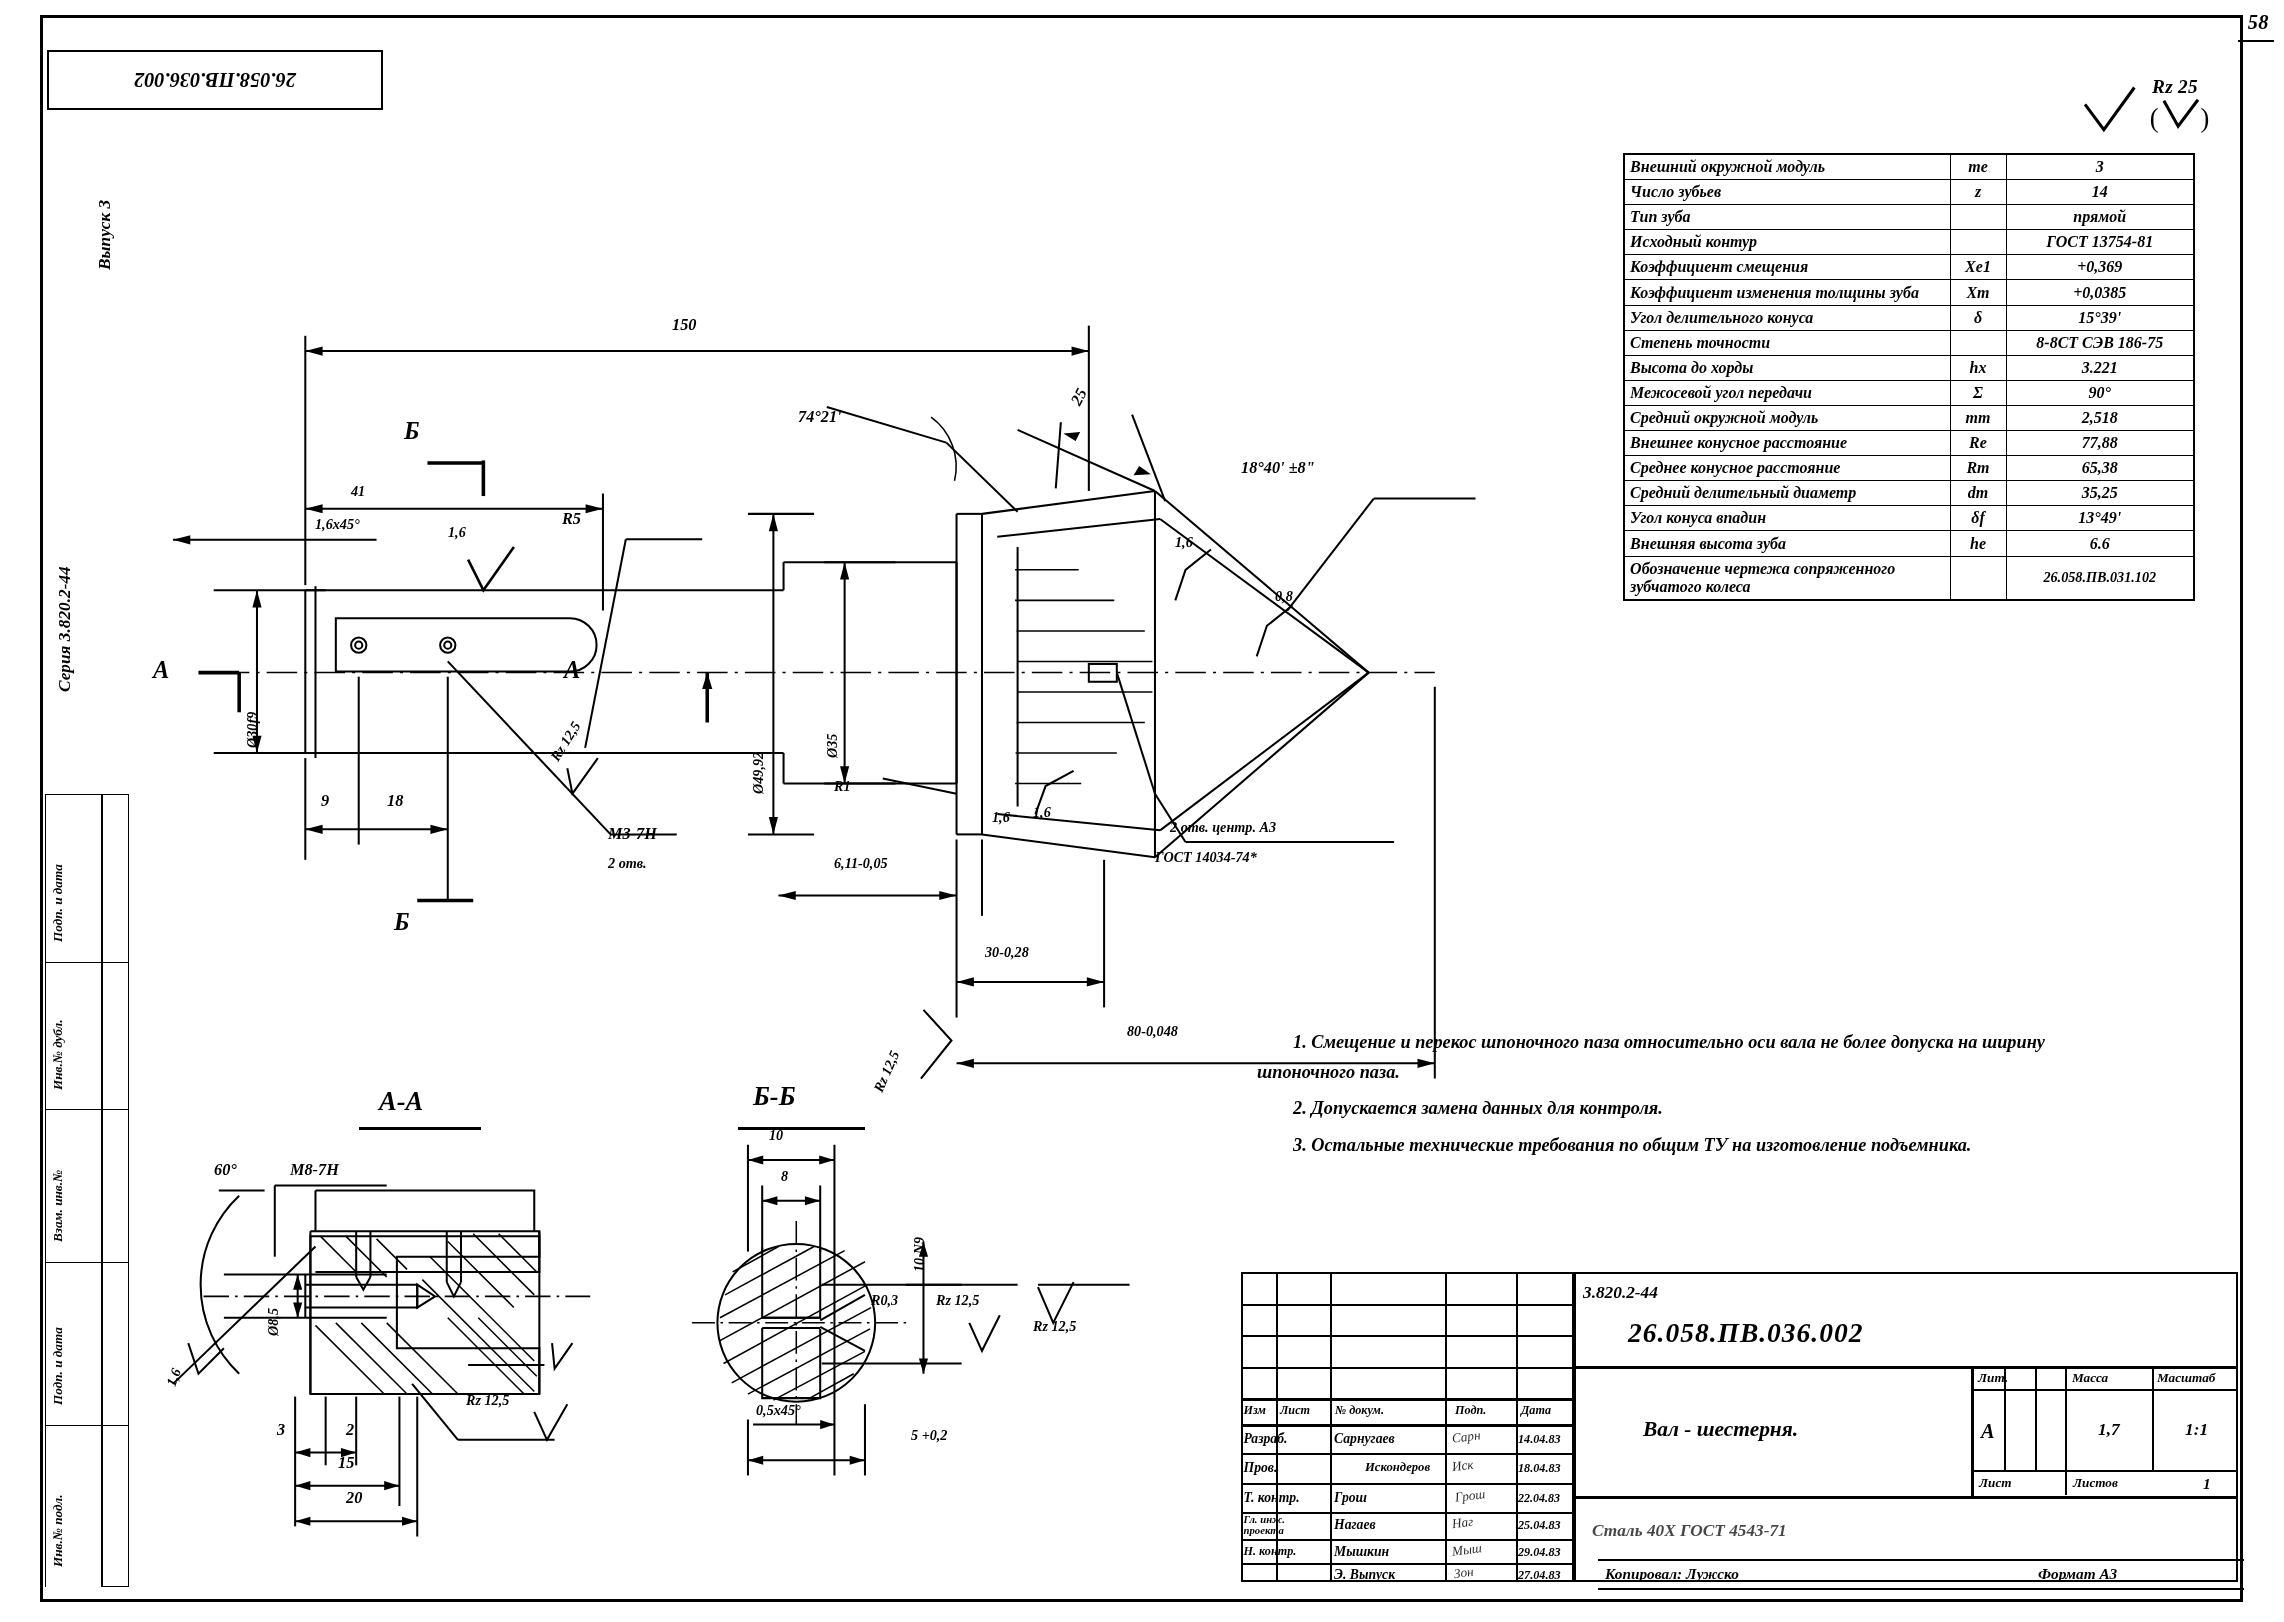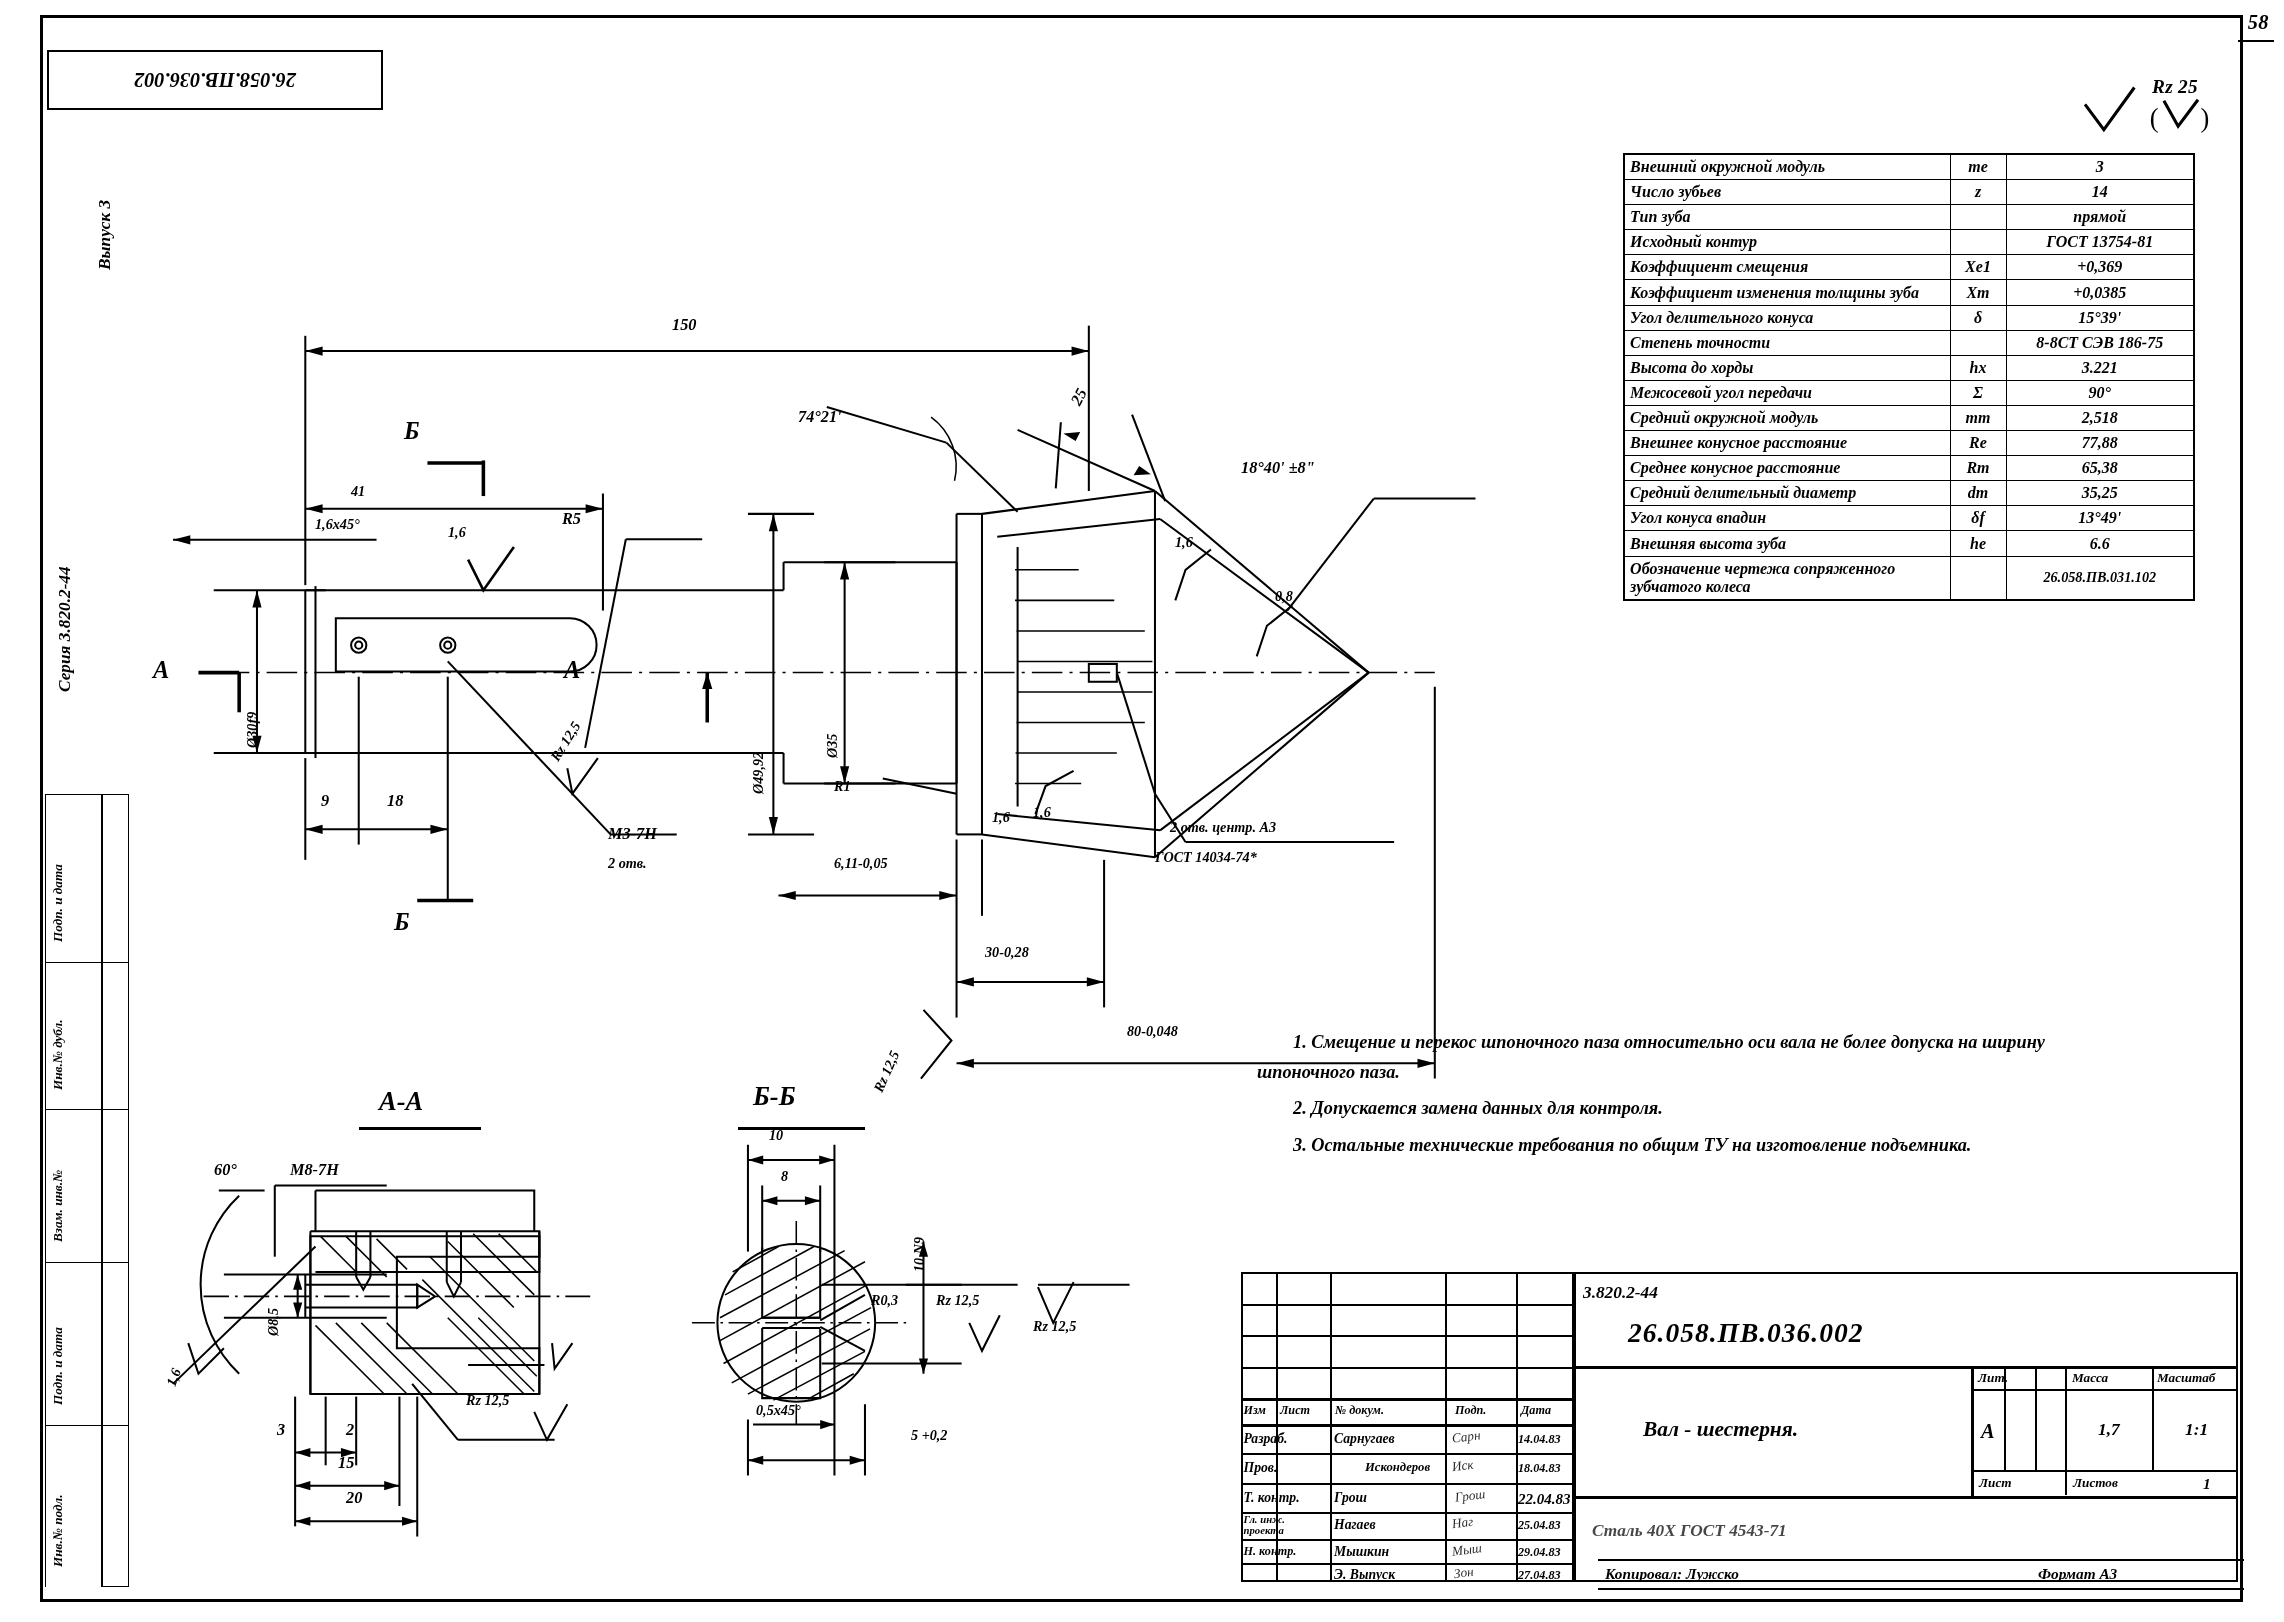--- a/index.html
+++ b/index.html
@@ -638,21 +638,21 @@
     <div class="cellT" style="left:277px; top:160px; font-size:12.2px;">14.04.83</div>
 
     <div class="cellT" style="left:2.5px;   top:188px;">Пров.</div>
     <div class="cellT" style="left:92px; top:188px; font-size:12.7px;padding-left:32px;">Искондеров</div>
     <div class="sig" style="left:211px; top:186px;">Иск</div>
     <div class="cellT" style="left:277px; top:189px; font-size:12.2px;">18.04.83</div>
 
     <div class="cellT" style="left:2.5px;   top:218px;">Т. контр.</div>
     <div class="cellT" style="left:93px; top:218px;">Грош</div>
     <div class="sig" style="left:214px; top:216px;">Грош</div>
-    <div class="cellT" style="left:277px; top:219px; font-size:15px;">22.04.83</div>
+    <div class="cellT" style="left:277px; top:219px; font-size:12px;">22.04.83</div>
 
     <div class="cellT" style="left:2.5px;   top:242px; font-size:10.7px; line-height:1.05; white-space:normal; width:49px;">Гл. инж. проекта</div>
     <div class="cellT" style="left:93px; top:245px;">Нагаев</div>
     <div class="sig" style="left:211px; top:243px;">Наг</div>
     <div class="cellT" style="left:277px; top:246px; font-size:12.2px;">25.04.83</div>
 
     <div class="cellT" style="left:2.5px;   top:272px; font-size:12.2px;">Н. контр.</div>
     <div class="cellT" style="left:93px; top:272px;">Мышкин</div>
     <div class="sig" style="left:211px; top:270px;">Мыш</div>
     <div class="cellT" style="left:277px; top:273px; font-size:12.2px;">29.04.83</div>

